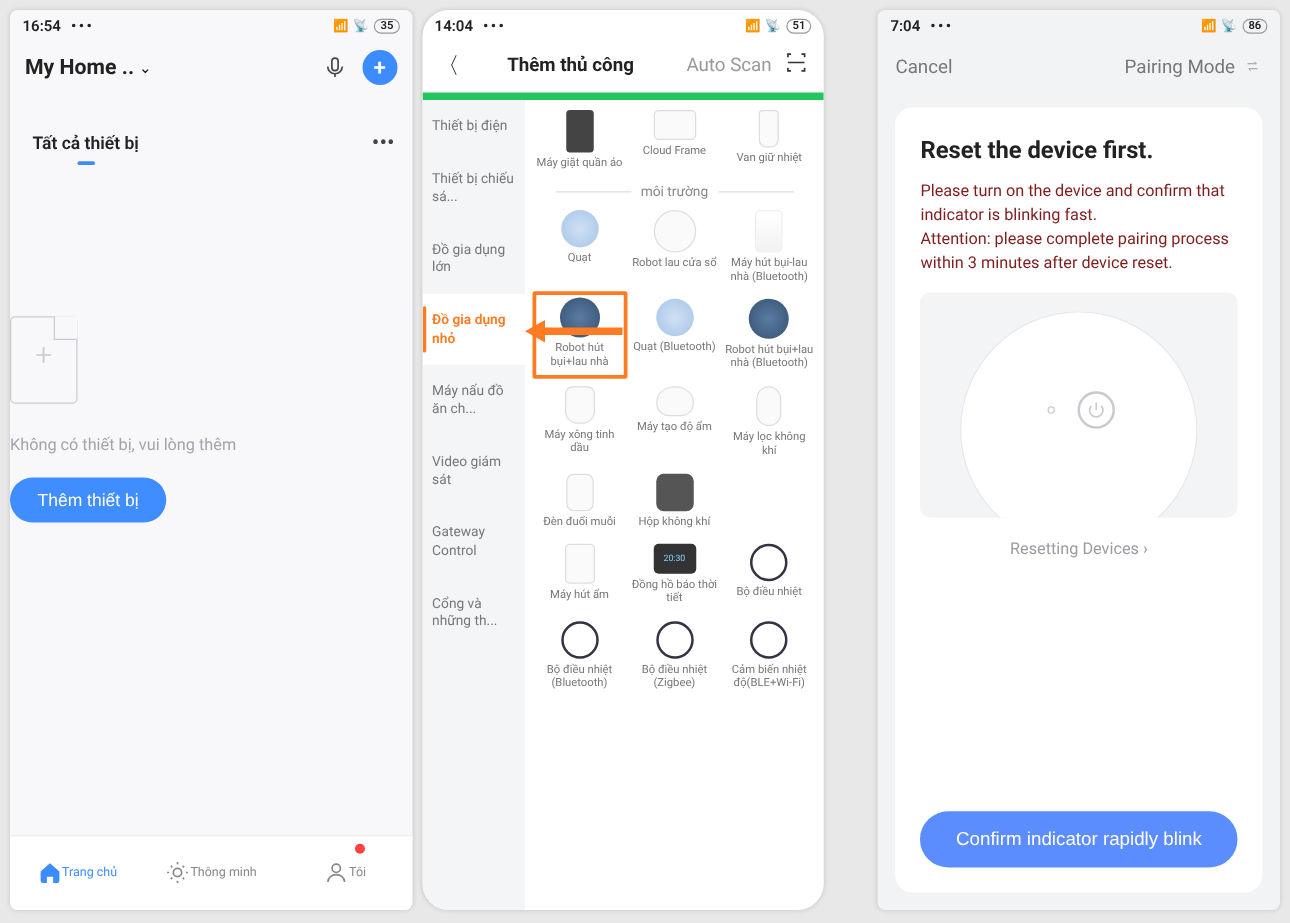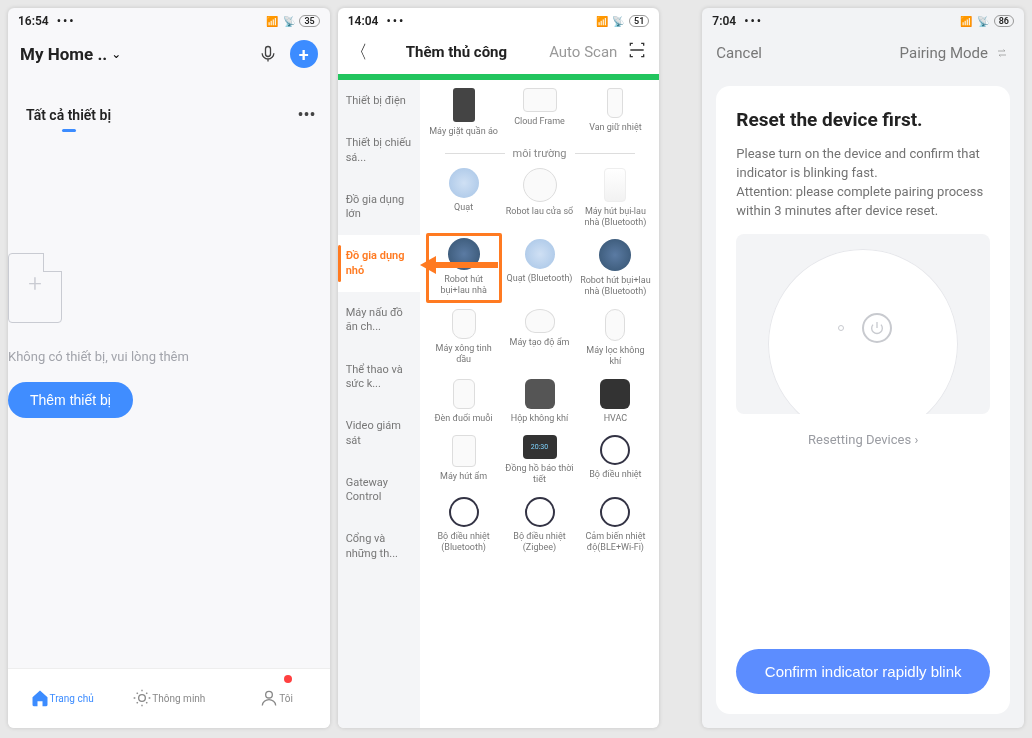--- a/index.html
+++ b/index.html
@@ -99,21 +99,21 @@
     flex: 1; display: flex; align-items: center; justify-content: center;
     font-size: 10px; color: #888; position: relative;
   }
   .bnav-item.active { color: #3c8cff; }
   .bnav-item svg { width: 20px; height: 20px; margin-bottom: 2px; }
   .bnav-badge {
     position: absolute; top: 6px; right: 38px; width: 8px; height: 8px; border-radius: 50%; background:#ff4040;
   }
 
   
-  .phone2 { background: #fff; }
+  .phone2 { background: #fff; border-radius: 21px; }
   .scr2-header {
     display: flex; align-items: center; padding: 6px 12px 10px 12px;
     font-size: 15px; color: #444;
   }
   .back-btn { font-size: 18px; font-weight: 300; color: #222; padding-right: 6px; }
   .title-active { font-weight: 700; color: #222; flex: 1; text-align: center; }
   .title-alt { color: #999; margin-left: 10px; }
   .scan-btn { margin-left: 10px; }
   .scr2-body {
     flex: 1; display: flex; overflow: hidden;
@@ -163,21 +163,21 @@
     display: flex; align-items: center; padding: 10px 14px; font-size: 15px;
   }
   .cancel { color: #777; }
   .scr3-header .hspacer { flex: 1; }
   .pmode { color: #777; display: flex; align-items: center; gap: 6px; }
   .card {
     margin: 14px; background: #fff; border-radius: 14px; padding: 22px 20px 20px 20px;
     flex: 1; display: flex; flex-direction: column;
   }
   .card h2 { font-size: 19px; font-weight: 700; color: #222; margin-bottom: 14px; }
-  .card p { font-size: 13px; color: #737373; line-height: 1.45; }
+  .card p { font-size: 13px; color: #7f1d1d; line-height: 1.45; }
   .illus {
     margin-top: 14px; background: #f3f4f6; border-radius: 8px; height: 180px;
     display: flex; align-items: center; justify-content: center; position: relative;
     overflow: hidden;
   }
   .vac-body {
     width: 190px; height: 190px; background: #fff; border-radius: 50%;
     position: relative; top: 20px;
     box-shadow: inset 0 0 0 1px #e6e7eb;
   }
@@ -290,21 +290,20 @@
     </span>
   </div>
 
   <div class="scr2-body">
     <div class="sidecat" id="sidecat">
         <div class="sidecat-item">Thiết bị điện</div>
         <div class="sidecat-item">Thiết bị chiếu sá...</div>
         <div class="sidecat-item">Đồ gia dụng lớn</div>
         <div class="sidecat-item active">Đồ gia dụng nhỏ</div>
         <div class="sidecat-item">Máy nấu đồ ăn ch...</div>
-        <div class="sidecat-item">Thể thao và sức k...</div>
         <div class="sidecat-item">Video giám sát</div>
         <div class="sidecat-item">Gateway Control</div>
         <div class="sidecat-item">Cổng và những th...</div>
       </div>
 
     <svg class="arrow-ann" viewBox="0 0 80 22">
       <path d="M78 11 L10 11" stroke="#ff7a21" stroke-width="6"></path>
       <path d="M0 11 L16 2 L16 20 Z" fill="#ff7a21"></path>
     </svg>
 
@@ -369,24 +368,20 @@
           </div>
         </div>
       <div class="grid-row" id="row-env4">
           <div class="gcell">
             <div class="gicon ic-white" style="width:22px;height:30px;border-radius:6px;"></div>
             <span>Đèn đuổi muỗi</span>
           </div>
           <div class="gcell">
             <div class="gicon ic-rect" style="width:30px;height:30px;border-radius:6px;background:#555;"></div>
             <span>Hộp không khí</span>
-          </div>
-          <div class="gcell">
-            <div class="gicon ic-rect" style="width:30px;height:30px;border-radius:6px;background:#333;"></div>
-            <span>HVAC</span>
           </div>
         </div>
       <div class="grid-row" id="row-env5">
           <div class="gcell">
             <div class="gicon ic-white" style="width:24px;height:32px;border-radius:4px;"></div>
             <span>Máy hút ẩm</span>
           </div>
           <div class="gcell">
             <div class="gicon ic-rect" style="width:34px;height:24px;border-radius:4px;background:#333;display:flex;align-items:center;justify-content:center;color:#7fd4ff;font-size:7px;">20:30</div>
             <span>Đồng hồ báo thời tiết</span>

